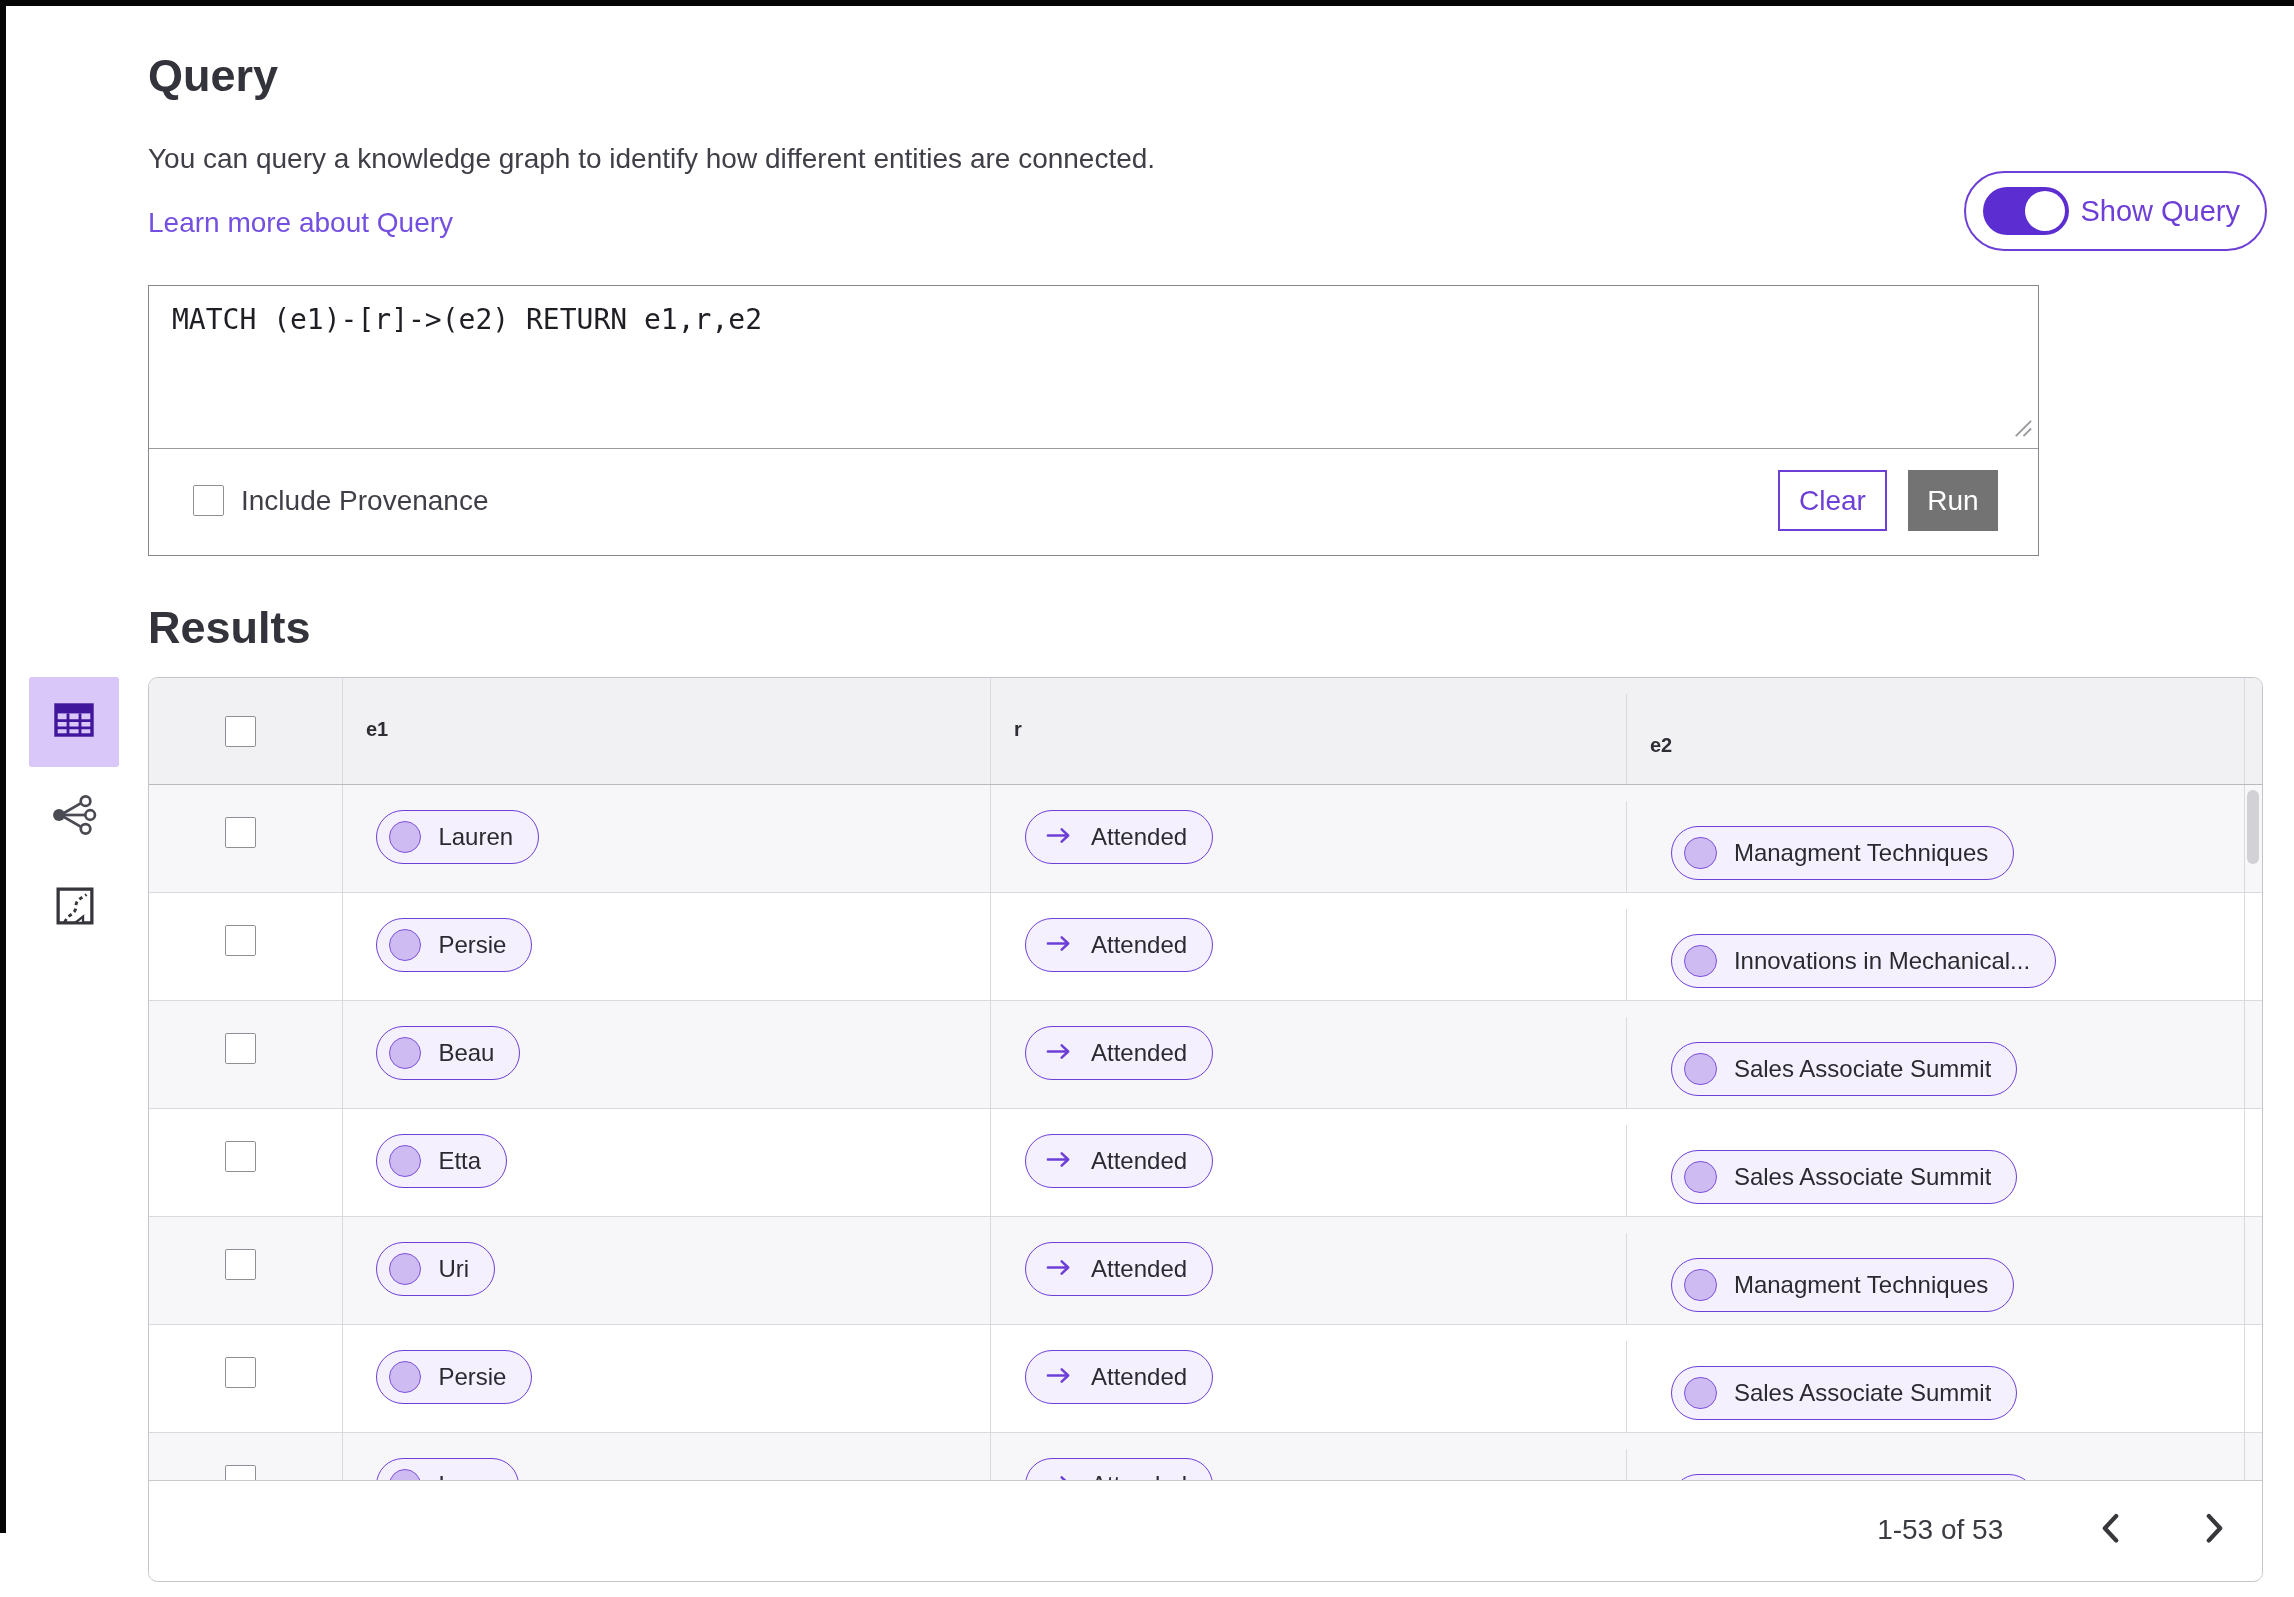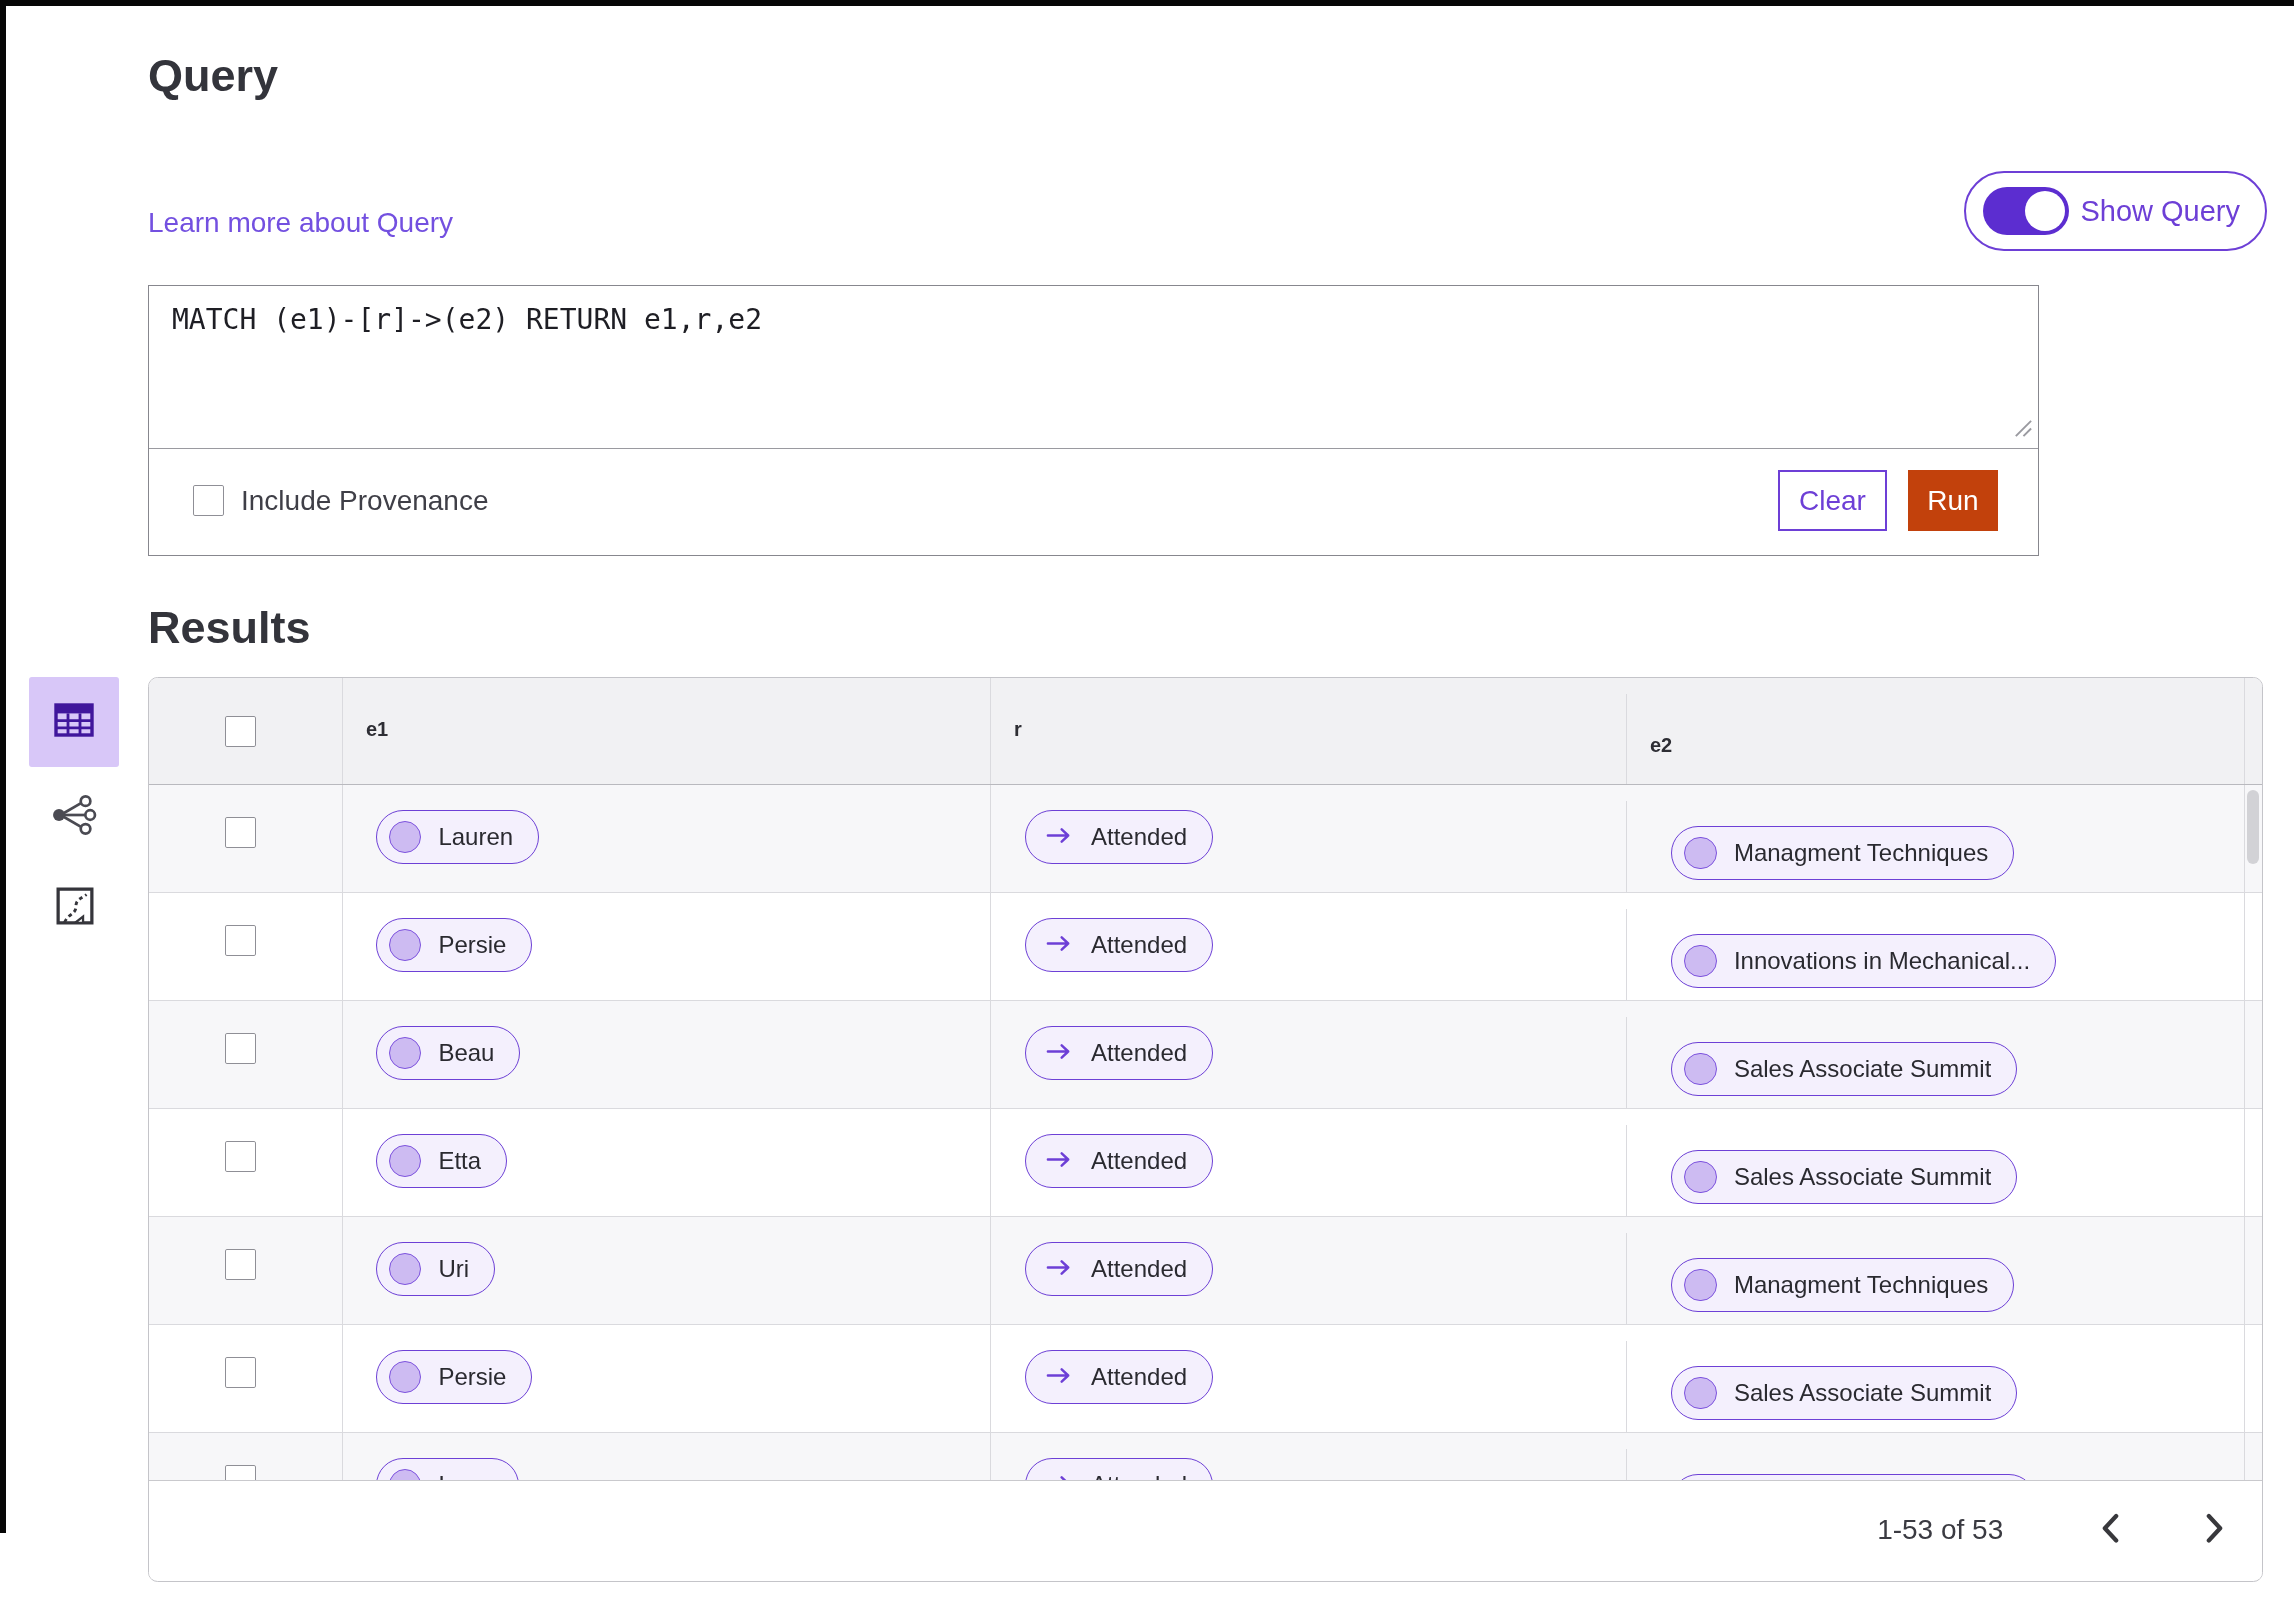--- a/index.html
+++ b/index.html
@@ -28,21 +28,21 @@
       padding:17px 23px;font-family:"DejaVu Sans Mono",monospace;font-size:28px;color:#1e1e24;background:transparent;}
   .resize-handle{position:absolute;right:4.8px;bottom:5.7px;}
   .q-toolbar{display:flex;align-items:center;height:103px;padding:0 40px 0 44px;}
   .cbox{appearance:none;-webkit-appearance:none;width:31px;height:31px;border:1.9px solid #8f8f96;background:#fff;
         border-radius:1.9px;margin:0;cursor:pointer;flex:0 0 auto;}
   .cb-label{margin-left:17px;font-size:28px;color:#3f3f47;}
   .spacer{flex:1;}
   .btn{height:61px;display:inline-flex;align-items:center;justify-content:center;
        font-size:28px;font-family:inherit;cursor:pointer;}
   .btn-clear{width:109px;background:#fff;border:2.9px solid #6d3fd6;color:#6d3fd6;margin-right:21px;}
-  .btn-run{width:90px;background:#c2410c;border:none;color:#fff;}
+  .btn-run{width:90px;background:#737373;border:none;color:#fff;}
 
   
   .r-title{position:absolute;left:148px;top:602px;font-size:45px;font-weight:700;color:#33343b;}
 
   .view-rail{position:absolute;left:0;top:677px;width:143px;}
   .view-btn{position:absolute;display:flex;align-items:center;justify-content:center;cursor:pointer;}
   .view-table{left:29px;top:0;width:90px;height:90px;background:#d8c7f8;border-radius:2.9px;}
   .view-network{left:45px;top:113px;width:57px;height:54px;}
   .view-map{left:50px;top:206px;width:50px;height:50px;}
 
@@ -78,20 +78,21 @@
   .page-btn.next{margin-left:38px;}
 </style>
 </head>
 <body>
 
 <div class="page">
   <div class="edge-top"></div>
   <div class="edge-left"></div>
 
   <div class="q-title">Query</div>
+  <div class="q-desc">You can query a knowledge graph to identify how different entities are connected.</div>
   <a class="q-link">Learn more about Query</a>
 
   <div class="show-query">
     <span class="switch">
         <span class="knob"></span>
       </span>
     <span class="sq-label">Show Query</span>
   </div>
 
   <div class="q-panel">

